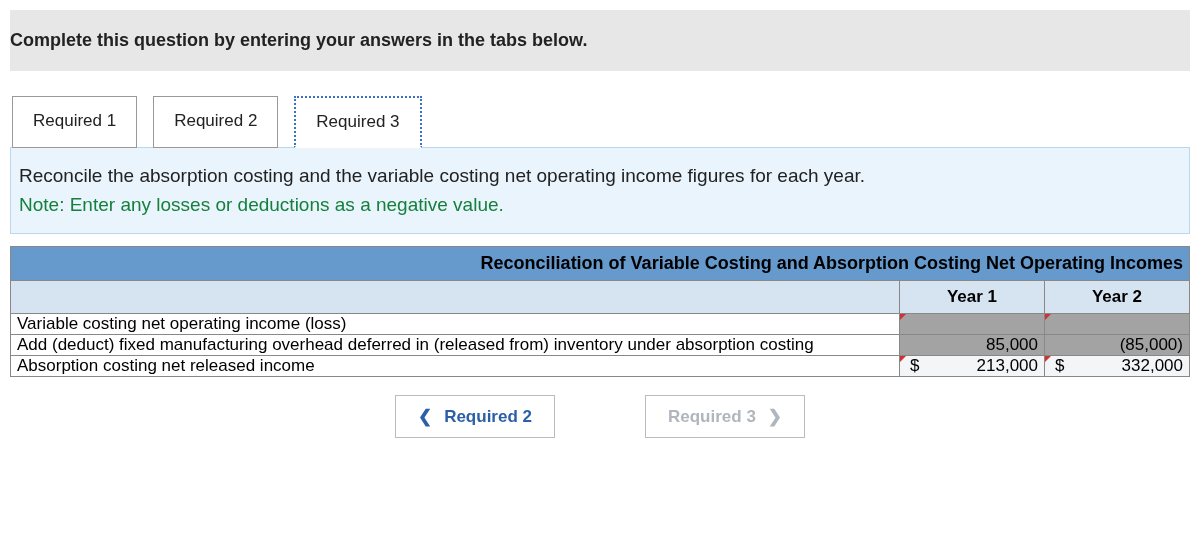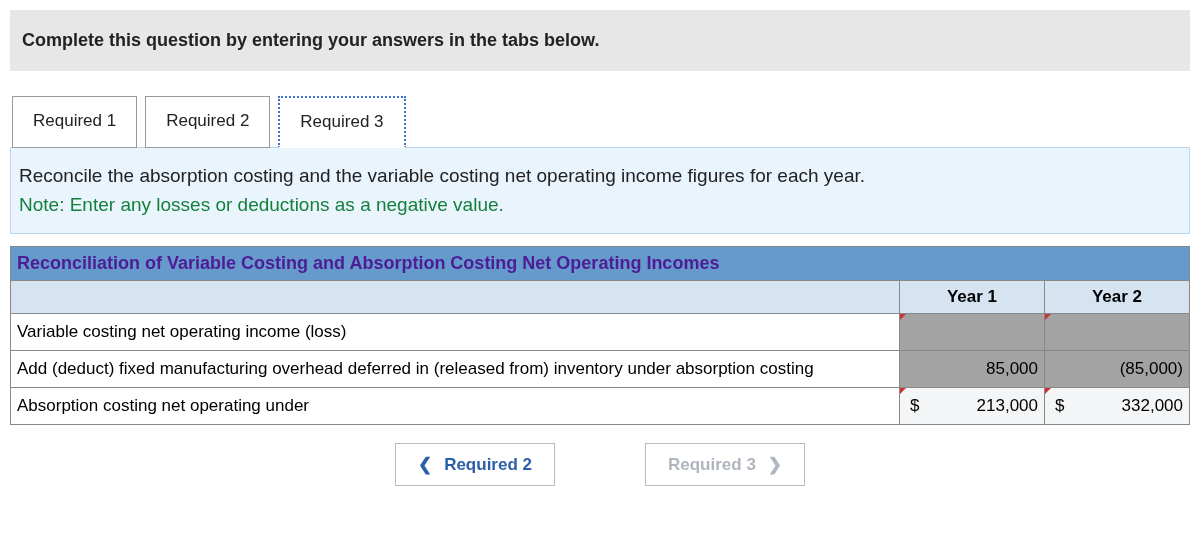--- a/index.html
+++ b/index.html
@@ -11,29 +11,29 @@
       font-family: Arial, Helvetica, sans-serif;
       font-size: 17px;
       background: #fff;
       padding: 10px;
     }
     .container {
       width: 1180px;
     }
     .instruction-bar {
       background: #e7e7e7;
-      padding: 20px 12px;
+      padding: 20px 0;
       font-weight: bold;
       font-size: 18px;
       color: #222;
       margin-bottom: 25px;
     }
     .tabs-row {
       display: flex;
-      gap: 8px;
+      gap: 16px;
       padding-left: 2px;
     }
     .tab {
       border: 1px solid #999;
       padding: 14px 20px 14px 20px;
       font-size: 17px;
       color: #222;
       background: #fff;
       cursor: pointer;
       position: relative;
@@ -59,30 +59,30 @@
       color: #15803d;
     }
     .recon-table {
       border-collapse: collapse;
       width: 100%;
       margin-top: 12px;
       border: 1px solid #3377bb;
     }
     .recon-table th, .recon-table td {
       border: 1px solid #888;
-      padding: 8px 6px;
+      padding: 0 6px;
       font-size: 17px;
       vertical-align: middle;
     }
     .title-row th {
       background: #6699cc;
       font-weight: bold;
-      text-align: left;
+      text-align: right;
       font-size: 18px;
-      color: #4c1d95;
+      color: #000000;
       padding: 6px;
     }
     .header-row th {
       background: #d6e4f2;
       font-weight: bold;
       text-align: center;
       padding: 6px;
     }
     .label-col {
       width: auto;
@@ -188,21 +188,21 @@
     <tr>
       <td class="label-col">Add (deduct) fixed manufacturing overhead deferred in (released from) inventory under absorption costing</td>
       <td class="val-col">
         <span>85,000</span>
       </td>
       <td class="val-col">
         <span>(85,000)</span>
       </td>
     </tr>
     <tr>
-      <td class="label-col">Absorption costing net operating under</td>
+      <td class="label-col">Absorption costing net released income</td>
       <td class="val-col readonly">
         <span class="cell-marker"></span>
         <span class="dollar">$</span>
         <span>213,000</span>
       </td>
       <td class="val-col readonly">
         <span class="cell-marker"></span>
         <span class="dollar">$</span>
         <span>332,000</span>
       </td>

